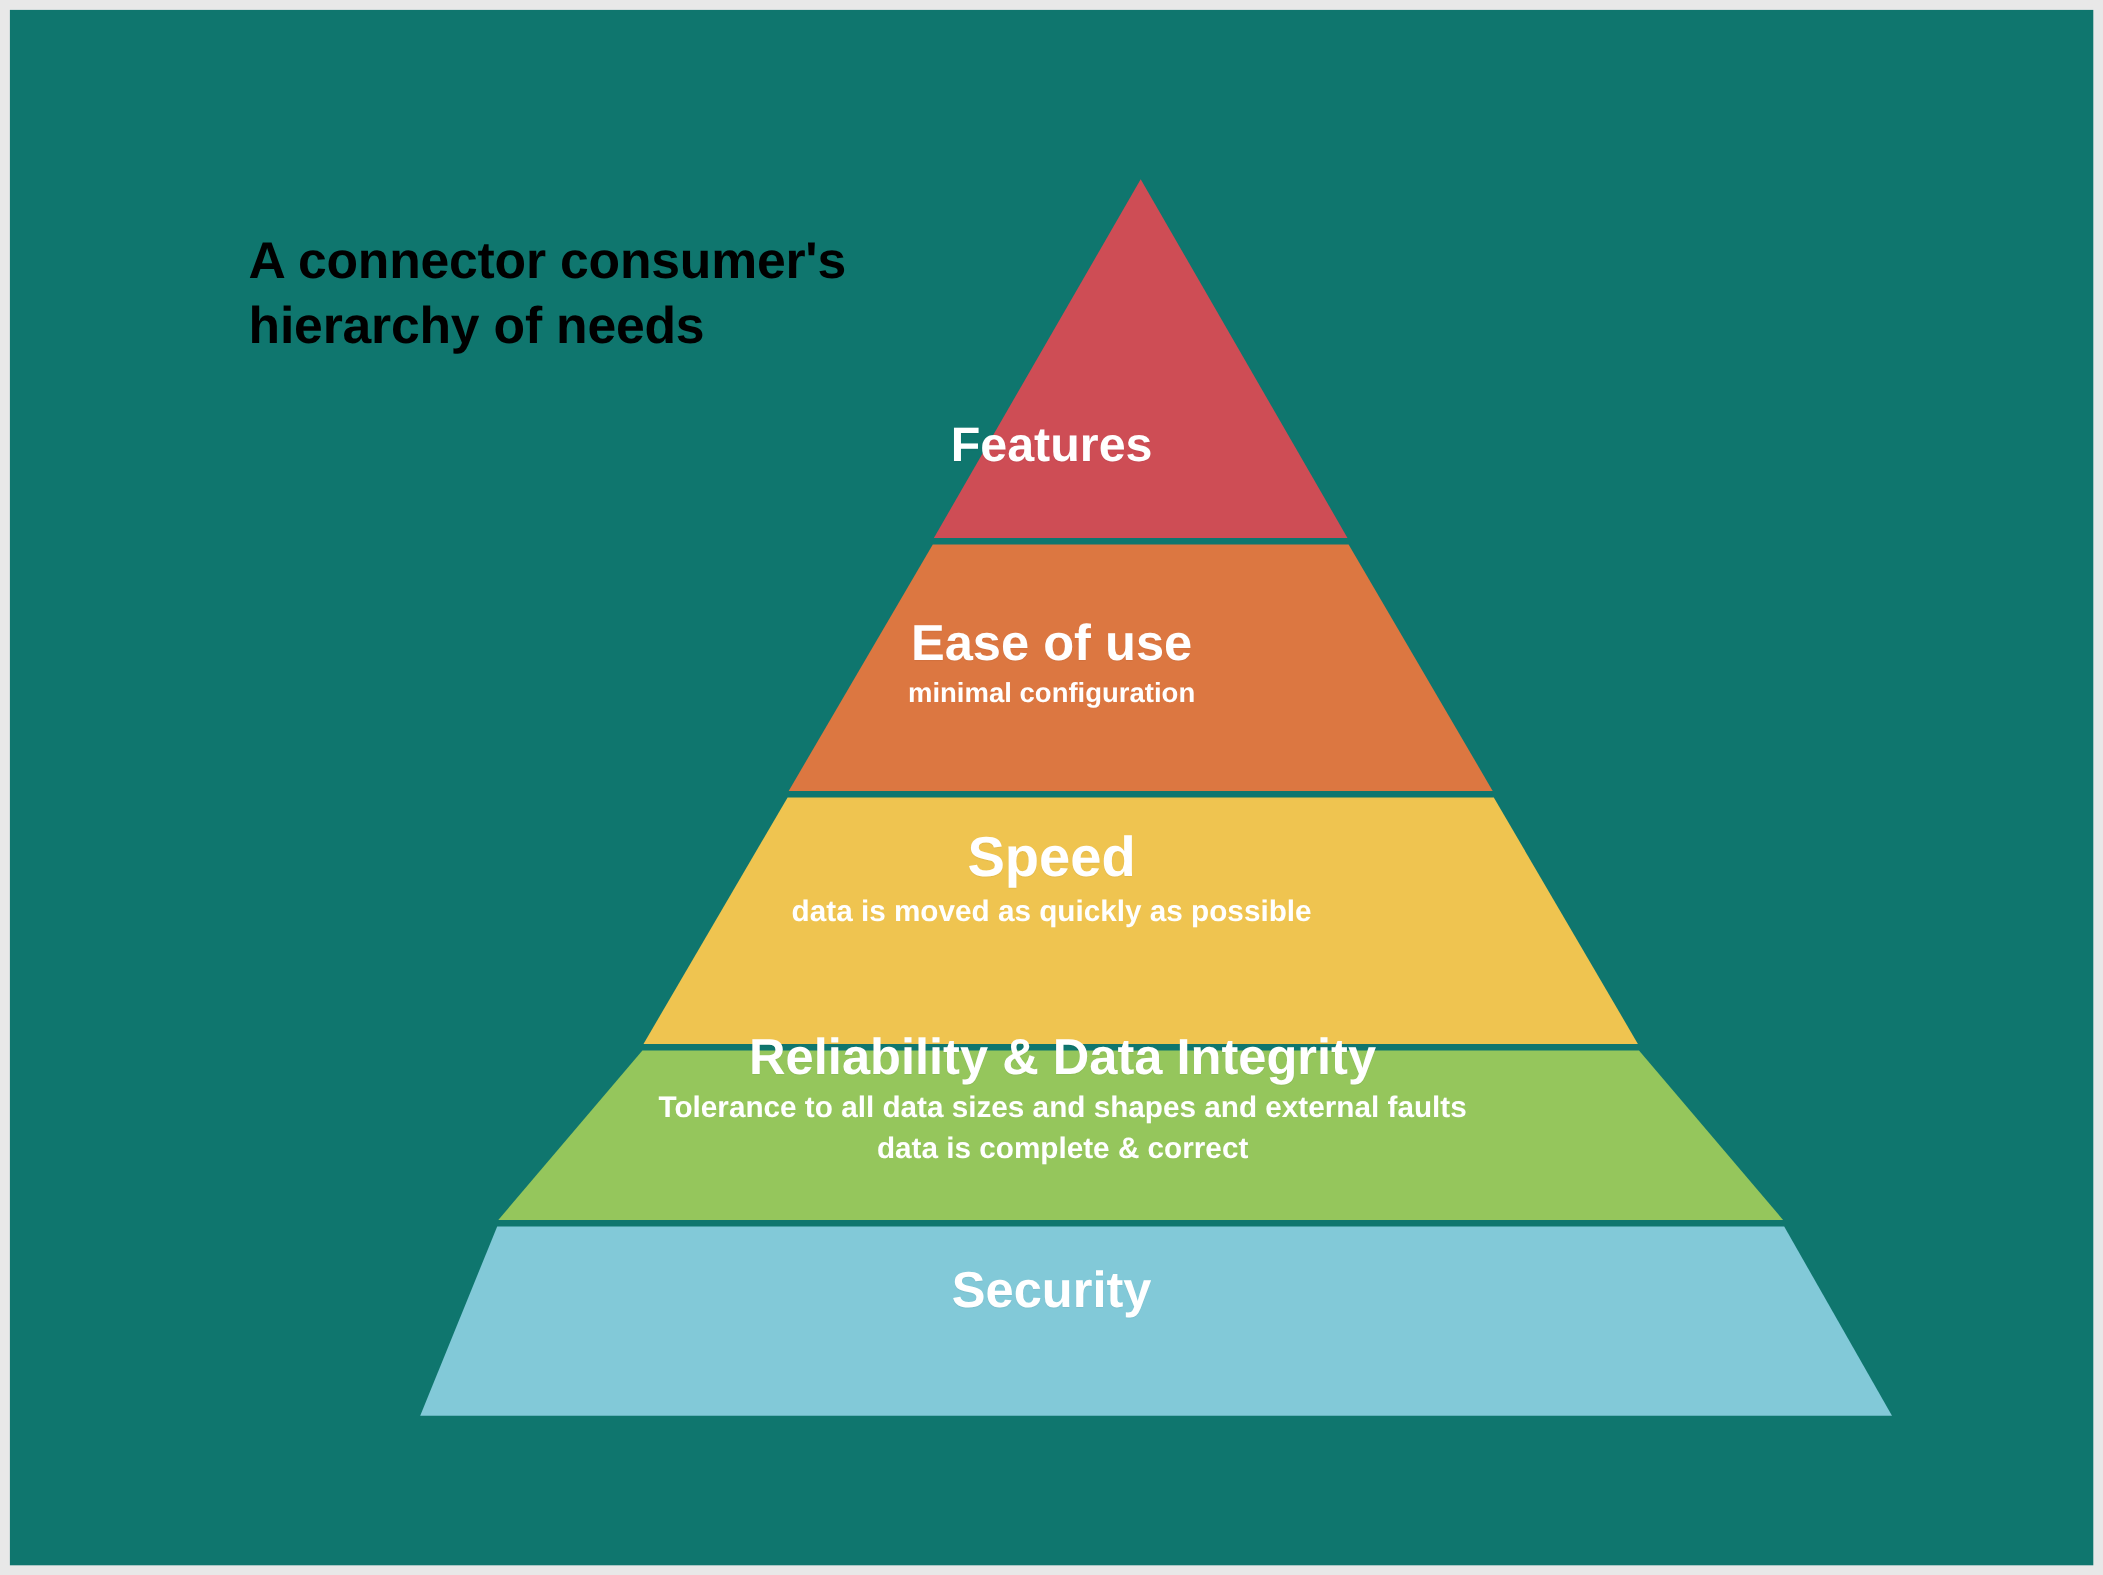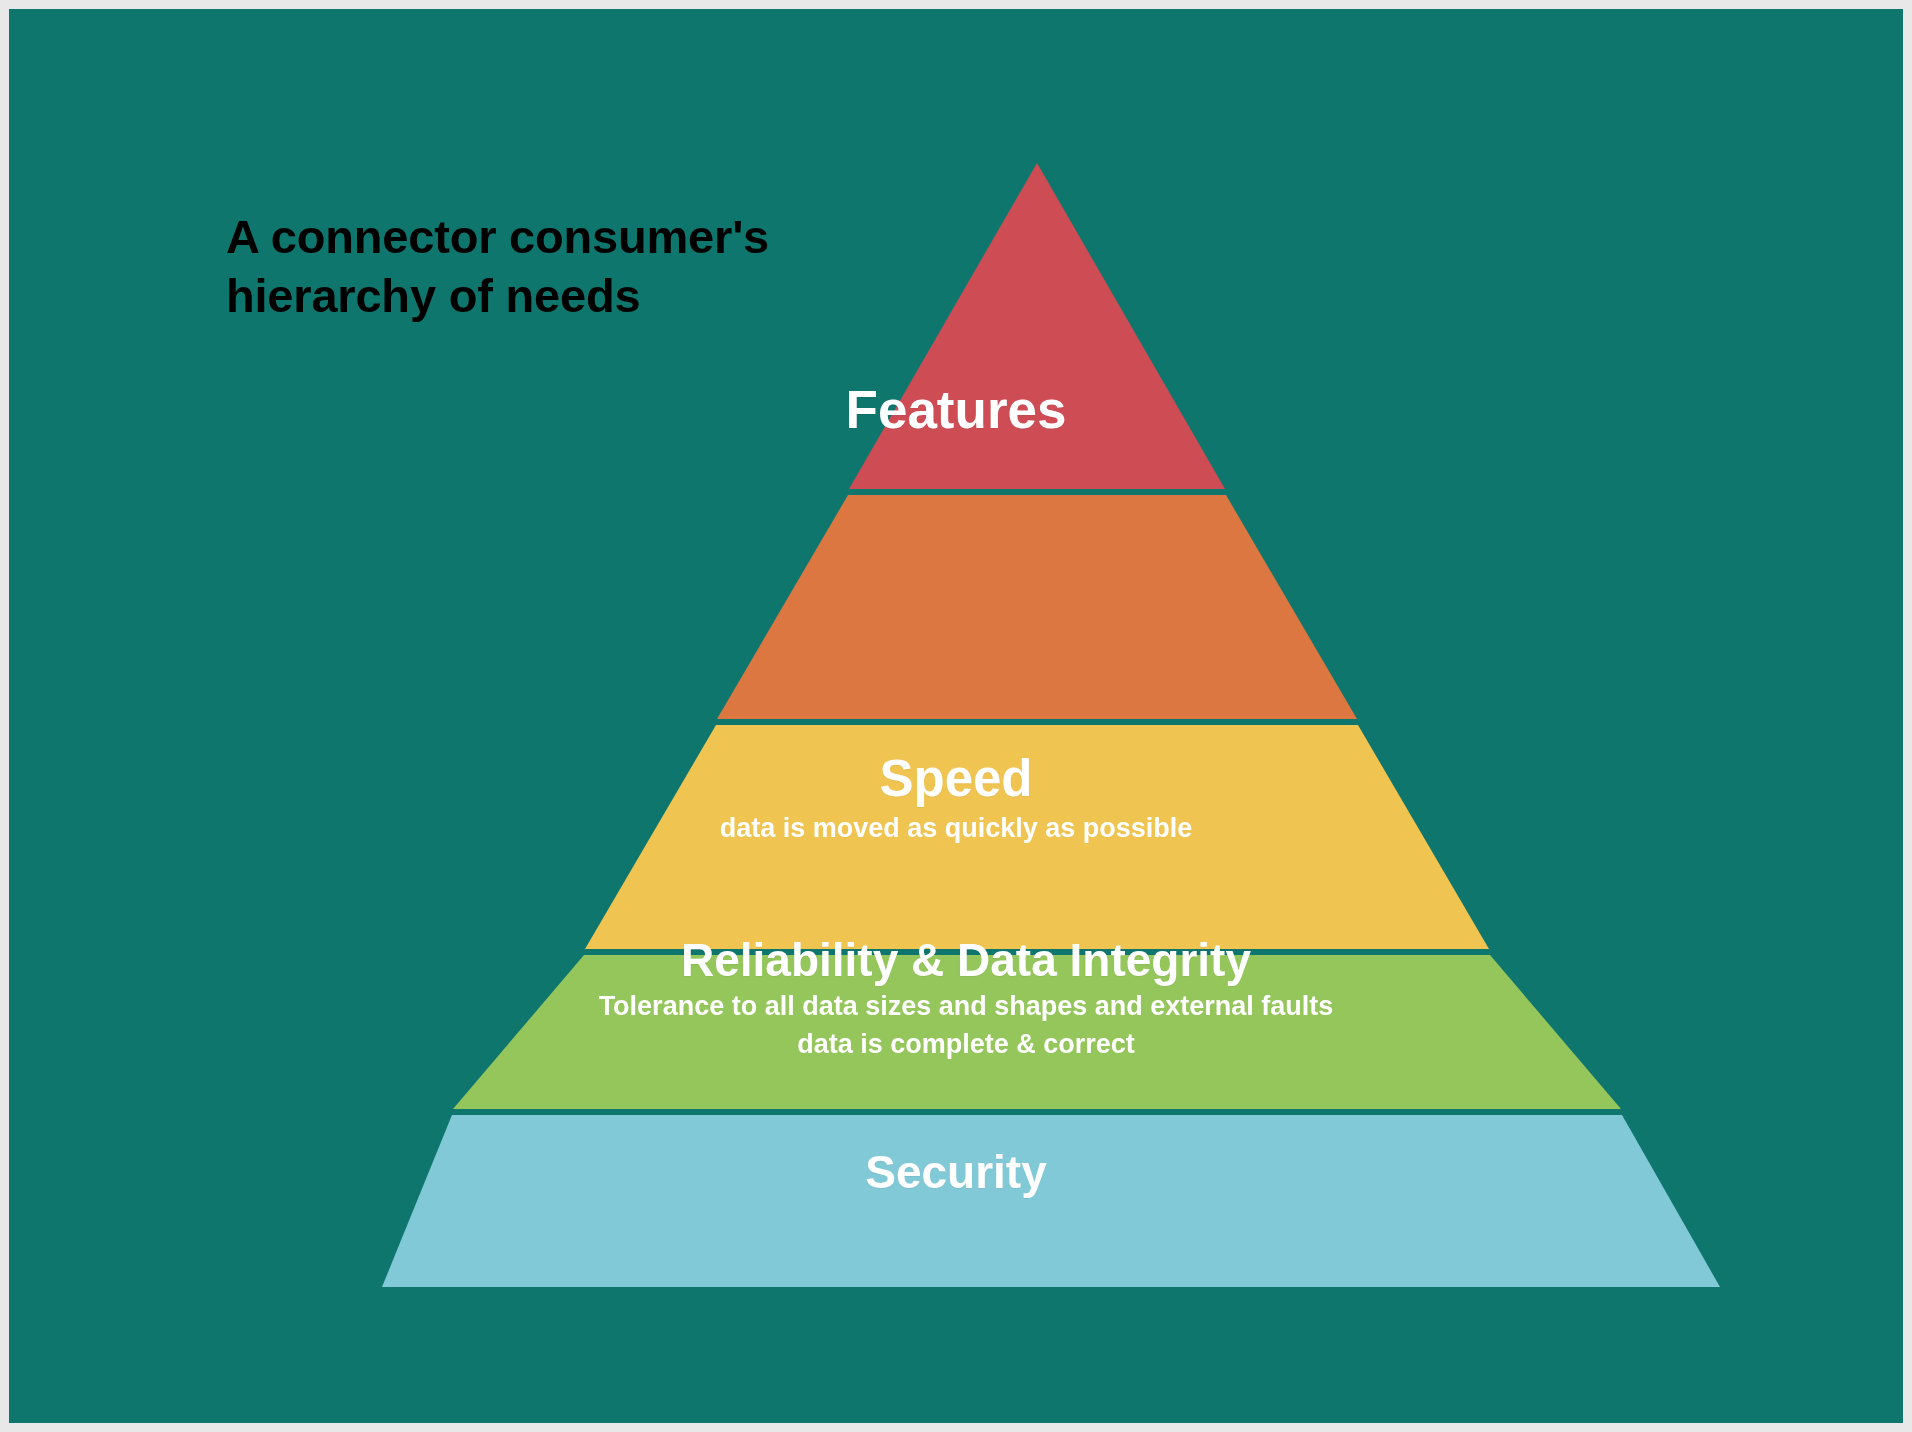--- a/index.html
+++ b/index.html
@@ -73,21 +73,21 @@
     text-shadow: 0 1px 1px rgba(0,0,0,0.05);
   }
   .tier-sub {
     display: block;
     font-weight: bold;
     line-height: 1.18;
   }
 
   
   #tier-text-0 { top: 382px; }
-  #tier-text-0 .tier-title { font-size: 53px; }
+  #tier-text-0 .tier-title { font-size: 44px; }
 
   #tier-text-1 { top: 560px; }
   #tier-text-1 .tier-title { font-size: 46px; }
   #tier-text-1 .tier-sub   { font-size: 25px; margin-top: 7px; }
 
   #tier-text-2 { top: 752px; }
   #tier-text-2 .tier-title { font-size: 51px; }
   #tier-text-2 .tier-sub   { font-size: 27px; margin-top: 7px; }
 
   #tier-text-3 { top: 936px; }
@@ -120,20 +120,24 @@
       <polygon id="band-1" points="848,495 1226,495 1357,719 717,719" fill="#dc7741"></polygon>
       <polygon id="band-2" points="716,725 1358,725 1489,949 585,949" fill="#efc450"></polygon>
       <polygon id="band-3" points="584,955 1490,955 1621,1109 453,1109" fill="#95c65c"></polygon>
       <polygon id="band-4" points="452,1115 1622,1115 1720,1287 382,1287" fill="#82c9d8"></polygon>
     </svg>
 
     <div class="tier-text" id="tier-text-0" style="color: rgb(255, 255, 255);">
       <span class="tier-title">Features</span>
     </div>
 
+    <div class="tier-text" id="tier-text-1" style="color: rgb(255, 255, 255);">
+      <span class="tier-title">Ease of use</span>
+      <span class="tier-sub">minimal configuration</span>
+    </div>
 
     <div class="tier-text" id="tier-text-2" style="color: rgb(255, 255, 255);">
       <span class="tier-title">Speed</span>
       <span class="tier-sub">data is moved as quickly as possible</span>
     </div>
 
     <div class="tier-text" id="tier-text-3" style="color: rgb(255, 255, 255); padding-left: 10px;">
       <span class="tier-title">Reliability &amp; Data Integrity</span>
       <span class="tier-sub">Tolerance to all data sizes and shapes and external faults</span>
       <span class="tier-sub">data is complete &amp; correct</span>

